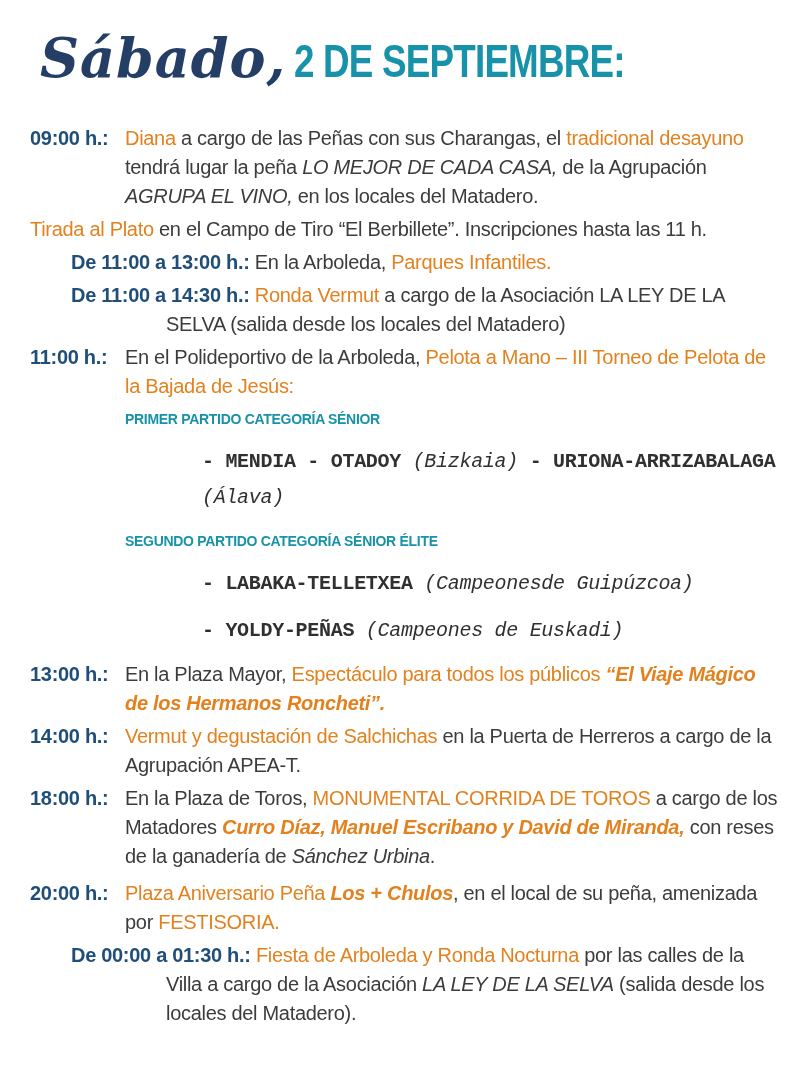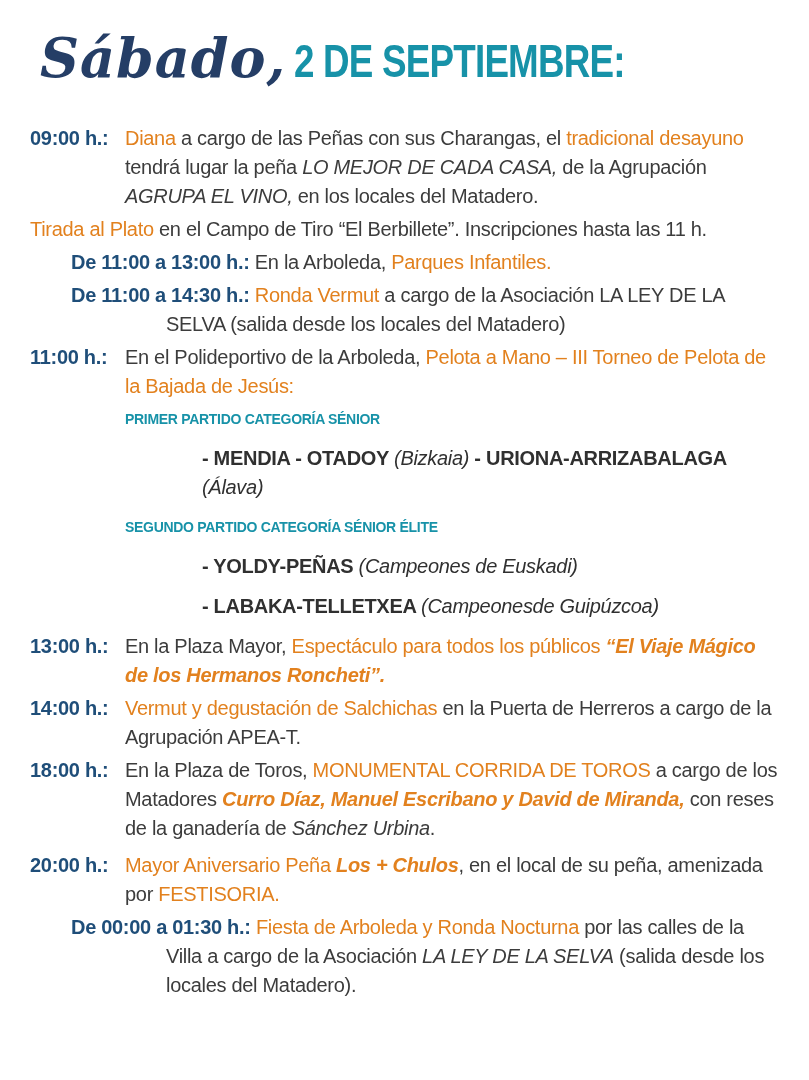--- a/index.html
+++ b/index.html
@@ -78,22 +78,23 @@
   }
   .subheading {
     color: var(--teal);
     font-weight: bold;
     font-size: 14px;
     line-height: 29px;
     margin: 3px 0 10px 95px;
   }
   .match {
     margin: 0 0 11px 172px;
-    line-height: 29px;
+    line-height: 36px;
     color: #303030;
+    font-family: Liberation Mono, monospace;
   }
   
   .s-n  { }
   .s-ob  { color: var(--orange); font-weight: normal; }
   .s-obi { color: var(--orange); font-weight: bold; font-style: italic; }
   .s-i   { font-style: italic; }
   .s-b   { font-weight: bold; color: #303030; }
 </style>
 </head>
 <body>
@@ -117,38 +118,38 @@
       <div class="entry range">
         <div class="hang"><span class="time-inline">De 11:00 a 14:30 h.:</span> <span class="s-ob">Ronda Vermut</span><span class="s-n"> a cargo de la Asociación LA LEY DE LA SELVA (salida desde los locales del Matadero)</span></div>
       </div>
       <div class="entry">
         <span class="time-col">11:00 h.:</span>
         <div class="body"><span class="s-n">En el Polideportivo de la Arboleda, </span><span class="s-ob">Pelota a Mano – III Torneo de Pelota de la Bajada de Jesús:</span></div>
       </div>
       <div class="subheading">PRIMER PARTIDO CATEGORÍA SÉNIOR</div>
       <div class="match"><span class="s-b">- MENDIA - OTADOY </span><span class="s-i">(Bizkaia)</span><span class="s-b"> - URIONA-ARRIZABALAGA </span><span class="s-i">(Álava)</span></div>
       <div class="subheading">SEGUNDO PARTIDO CATEGORÍA SÉNIOR ÉLITE</div>
+      <div class="match"><span class="s-b">- LABAKA-TELLETXEA </span><span class="s-i">(Campeonesde Guipúzcoa)</span></div>
       <div class="match"><span class="s-b">- YOLDY-PEÑAS </span><span class="s-i">(Campeones de Euskadi)</span></div>
-      <div class="match"><span class="s-b">- LABAKA-TELLETXEA </span><span class="s-i">(Campeonesde Guipúzcoa)</span></div>
       <div class="entry">
         <span class="time-col">13:00 h.:</span>
         <div class="body"><span class="s-n">En la Plaza Mayor, </span><span class="s-ob">Espectáculo para todos los públicos </span><span class="s-obi">“El Viaje Mágico de los Hermanos Roncheti”.</span></div>
       </div>
       <div class="entry">
         <span class="time-col">14:00 h.:</span>
         <div class="body"><span class="s-ob">Vermut y degustación de Salchichas</span><span class="s-n"> en la Puerta de Herreros a cargo de la Agrupación APEA-T.</span></div>
       </div>
       <div class="entry">
         <span class="time-col">18:00 h.:</span>
         <div class="body"><span class="s-n">En la Plaza de Toros, </span><span class="s-ob">MONUMENTAL CORRIDA DE TOROS</span><span class="s-n"> a cargo de los Matadores </span><span class="s-obi">Curro Díaz, Manuel Escribano y David de Miranda,</span><span class="s-n"> con reses de la ganadería de </span><span class="s-i">Sánchez Urbina</span><span class="s-n">.</span></div>
       </div>
       <div class="entry">
         <span class="time-col"></span>
       </div>
       <div class="entry">
         <span class="time-col">20:00 h.:</span>
-        <div class="body"><span class="s-ob">Mayor Aniversario Peña </span><span class="s-obi">Los + Chulos</span><span class="s-n">, en el local de su peña, amenizada por </span><span class="s-ob">FESTISORIA.</span></div>
+        <div class="body"><span class="s-ob">Plaza Aniversario Peña </span><span class="s-obi">Los + Chulos</span><span class="s-n">, en el local de su peña, amenizada por </span><span class="s-ob">FESTISORIA.</span></div>
       </div>
       <div class="entry range">
         <div class="hang"><span class="time-inline">De 00:00 a 01:30 h.:</span> <span class="s-ob">Fiesta de Arboleda y Ronda Nocturna</span><span class="s-n"> por las calles de la Villa a cargo de la Asociación </span><span class="s-i">LA LEY DE LA SELVA</span><span class="s-n"> (salida desde los locales del Matadero).</span></div>
       </div>
     </div>
 </div>
 
 </body></html>

